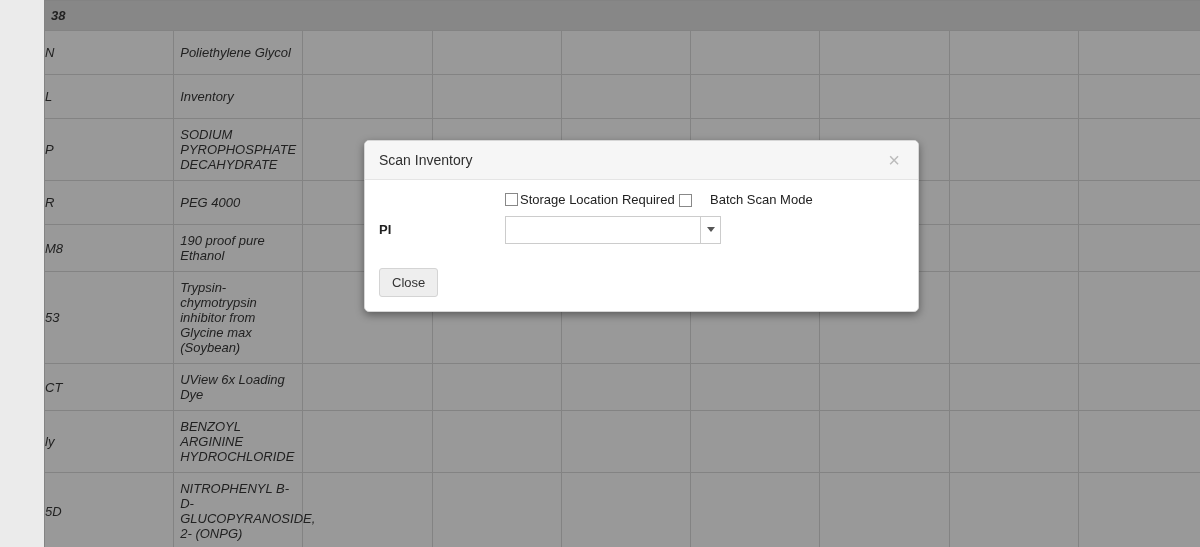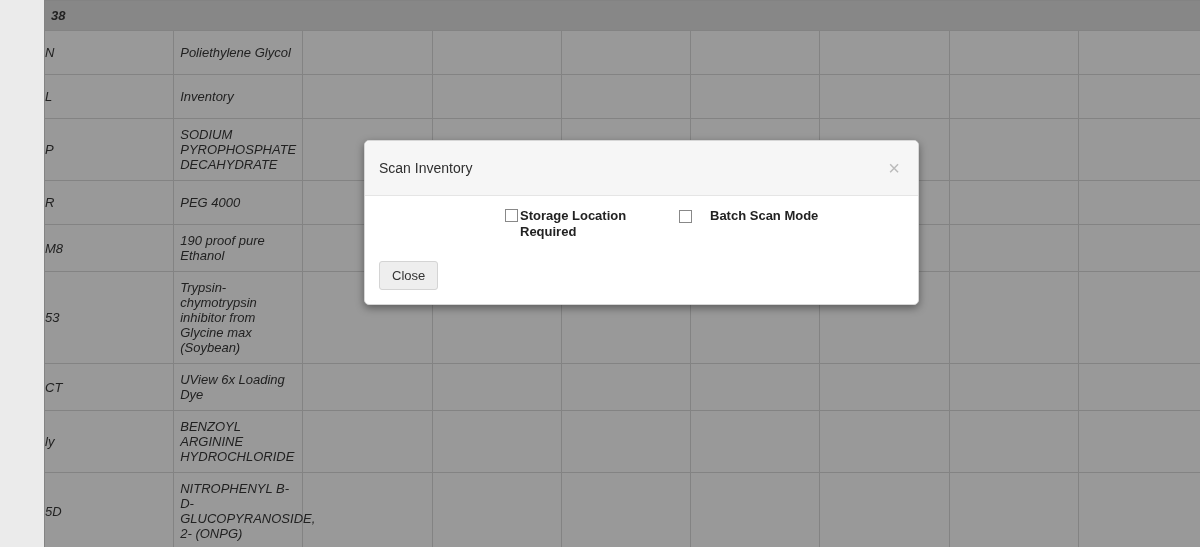--- a/index.html
+++ b/index.html
@@ -18,31 +18,31 @@
   .bg-table td.col-d { width: 100px; }
   .bg-table td.col-e { width: 130px; }
   .bg-table td.col-f { width: 225px; }
   .bg-table td.col-g { width: 145px; border-right: none; }
 
   
   .overlay { position: absolute; inset: 0; background: rgba(0,0,0,0.35); }
 
   
   .modal { position: absolute; left: 320px; top: 140px; width: 555px; background: #fff; border: 1px solid #d6d6d6; border-radius: 5px; box-shadow: 0 3px 9px rgba(0,0,0,0.4); font-style: normal; }
-  .modal-header { display: flex; align-items: center; justify-content: space-between; padding: 17px 14px; border-bottom: 1px solid #e5e5e5; background: #f6f6f6; border-radius: 5px 5px 0 0; }
+  .modal-header { display: flex; align-items: center; justify-content: space-between; padding: 9px 14px; border-bottom: 1px solid #e5e5e5; background: #f6f6f6; border-radius: 5px 5px 0 0; }
   .modal-title { font-size: 14px; color: #2f2f2f; font-weight: normal; }
   .modal-close { background: none; border: none; font-size: 20px; line-height: 1; color: #bbb; cursor: pointer; padding: 0 4px; }
   .modal-body { padding: 12px 14px 6px 14px; }
   .form-row { display: flex; align-items: flex-start; margin-bottom: 10px; }
   .form-row .lbl { width: 126px; color: #222; font-weight: bold; font-size: 13px; padding-top: 6px; }
   .check-row { display: flex; }
   .check-col-left { margin-left: 126px; width: 174px; display: flex; align-items: flex-start; }
   .check-col-right { display: flex; align-items: center; gap: 16px; }
   .chk { width: 13px; height: 13px; border: 1px solid #888; background: #fff; margin-right: 2px; margin-top: 1px; flex-shrink: 0; }
-  .chk-label { font-weight: bold; color: #222; font-size: 13px; line-height: 1.2; }
+  .chk-label { font-weight: normal; color: #222; font-size: 13px; line-height: 1.2; }
   .combo { display: flex; border: 1px solid #ccc; background: #fff; height: 28px; }
   .combo-input { flex: 1; border: none; outline: none; padding: 0 6px; font-size: 13px; }
   .combo-btn { width: 20px; border-left: 1px solid #ccc; background: #fff; display: flex; align-items: center; justify-content: center; cursor: pointer; }
   .caret { width: 0; height: 0; border-left: 4px solid transparent; border-right: 4px solid transparent; border-top: 5px solid #555; }
   .combo.pi { width: 216px; }
   .combo.loc { width: 382px; }
   .modal-footer { padding: 8px 24px 14px 14px; }
   .btn { display: inline-block; padding: 6px 12px; background: #eee; border: 1px solid #d4d4d4; border-radius: 3px; font-size: 13px; color: #333; cursor: pointer; }
 </style>
 </head>
@@ -169,19 +169,28 @@
     <div class="form-row check-row" style="margin-bottom:8px;">
       <div class="check-col-left">
         <span class="chk"></span>
         <span class="chk-label">Storage Location Required</span>
       </div>
       <div class="check-col-right">
         <span class="chk"></span>
         <span class="chk-label">Batch Scan Mode</span>
       </div>
     </div>
+    <div class="form-row">
+      <div class="lbl">PI</div>
+      <div class="combo pi">
+        <input class="combo-input" type="text" style="">
+        <div class="combo-btn">
+          <span class="caret"></span>
+        </div>
+      </div>
+    </div>
   </div>
   <div class="modal-footer">
     <button class="btn">Close</button>
   </div>
 </div>
 
 </div>
 
 </body></html>

